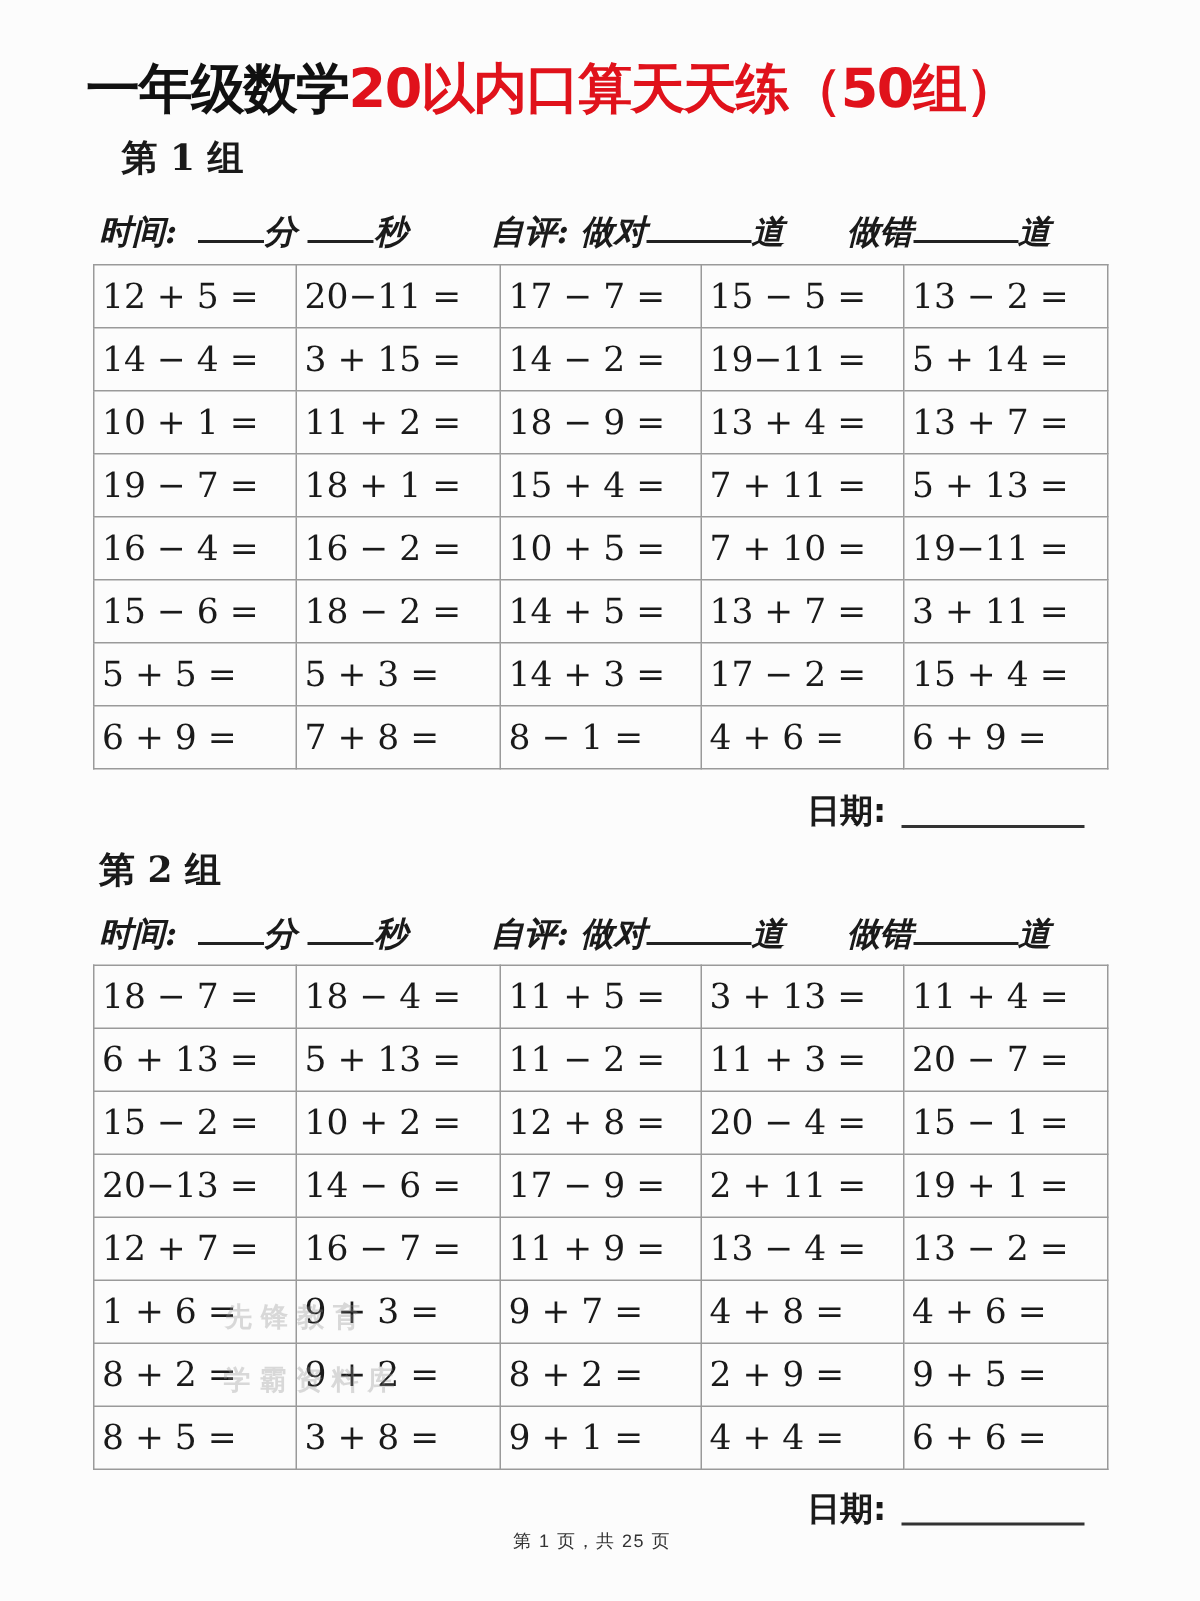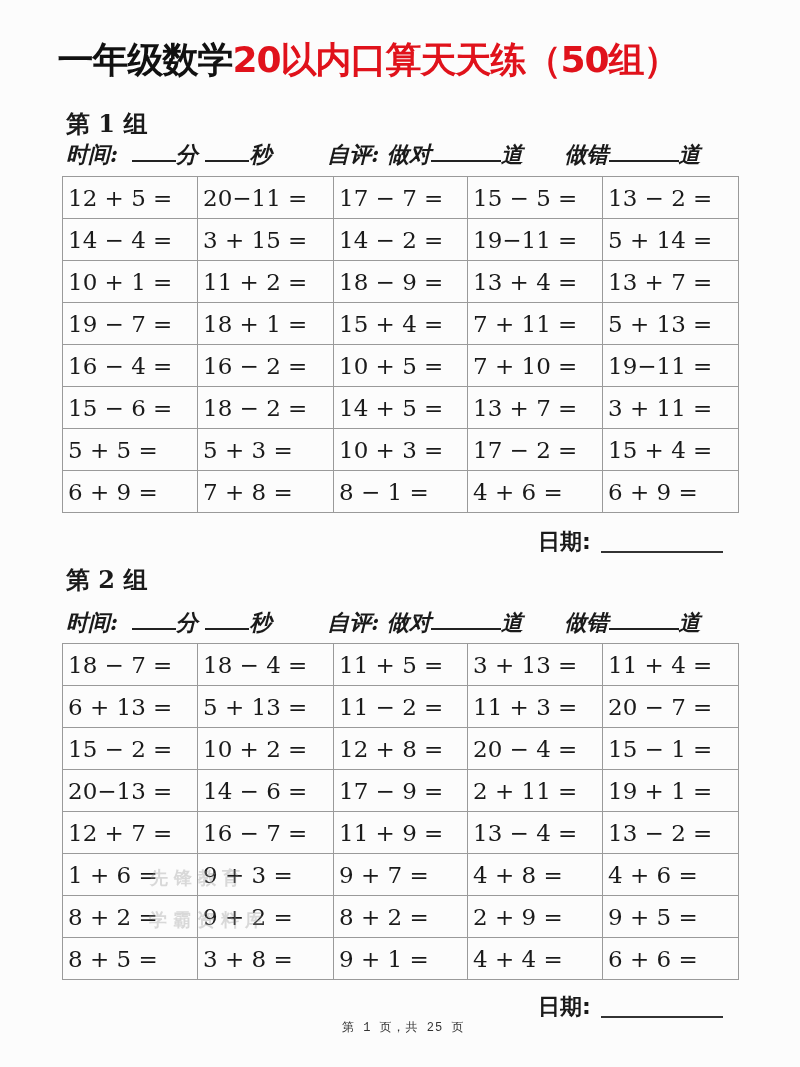--- a/index.html
+++ b/index.html
@@ -33,35 +33,35 @@
     }
     .grid col.c1 { width: 135px; } .grid col.c2 { width: 136px; } .grid col.c3 { width: 134px; }
     .grid col.c4 { width: 135px; } .grid col.c5 { width: 136px; }
     .date {
       position: absolute; left: 538px; font-weight: bold; font-size: 22px; line-height: 28px;
       font-family: "DejaVu Sans", "Liberation Sans", sans-serif; white-space: nowrap;
     }
     .date .line { display: inline-block; width: 122px; border-bottom: 2px solid #333; margin-left: 10px; vertical-align: -4px; }
     .footer {
       position: absolute; left: 342px; top: 1019px; font-size: 12px; color: #333;
-      font-family: Liberation Mono, monospace; letter-spacing: 1px;
+      font-family: Liberation Sans, sans-serif; letter-spacing: 1px;
     }
     .watermark {
       position: absolute; color: rgba(150,150,150,0.35); font-size: 18px; font-weight: bold;
       font-family: "DejaVu Sans", "Liberation Sans", sans-serif; letter-spacing: 6px; pointer-events: none;
     }
   </style>
 </head>
 <body>
 
 <div class="title">
   <span class="black">一年级数学</span><span class="red">20以内口算天天练（50组）</span>
 </div>
 
-<div class="group-title" style="top:109px;">第 1 组</div>
+<div class="group-title" style="top:90px;margin-left:15px;">第 1 组</div>
 <div class="stats" style="top:140px;">
   <span>时间:</span>
   <span class="blank" style="width:44px;margin-left:6px;"></span><span>分</span>
   <span class="blank" style="width:44px;"></span><span>秒</span>
   <span style="margin-left:48px;">自评: 做对</span><span class="blank" style="width:70px;"></span><span>道</span>
   <span style="margin-left:34px;">做错</span><span class="blank" style="width:70px;"></span><span>道</span>
 </div>
 <table class="grid" style="top:176px;border-radius:23px;">
   <colgroup>
       <col class="c1">
@@ -109,21 +109,21 @@
     <tr>
       <td>15 − 6 =</td>
         <td>18 − 2 =</td>
         <td>14 + 5 =</td>
         <td>13 + 7 =</td>
         <td>3 + 11 =</td>
     </tr>
     <tr>
       <td>5 + 5 =</td>
         <td>5 + 3 =</td>
-        <td>10 + 3 =</td>
+        <td>14 + 3 =</td>
         <td>17 − 2 =</td>
         <td>15 + 4 =</td>
     </tr>
     <tr>
       <td>6 + 9 =</td>
         <td>7 + 8 =</td>
         <td>8 − 1 =</td>
         <td>4 + 6 =</td>
         <td>6 + 9 =</td>
     </tr>

